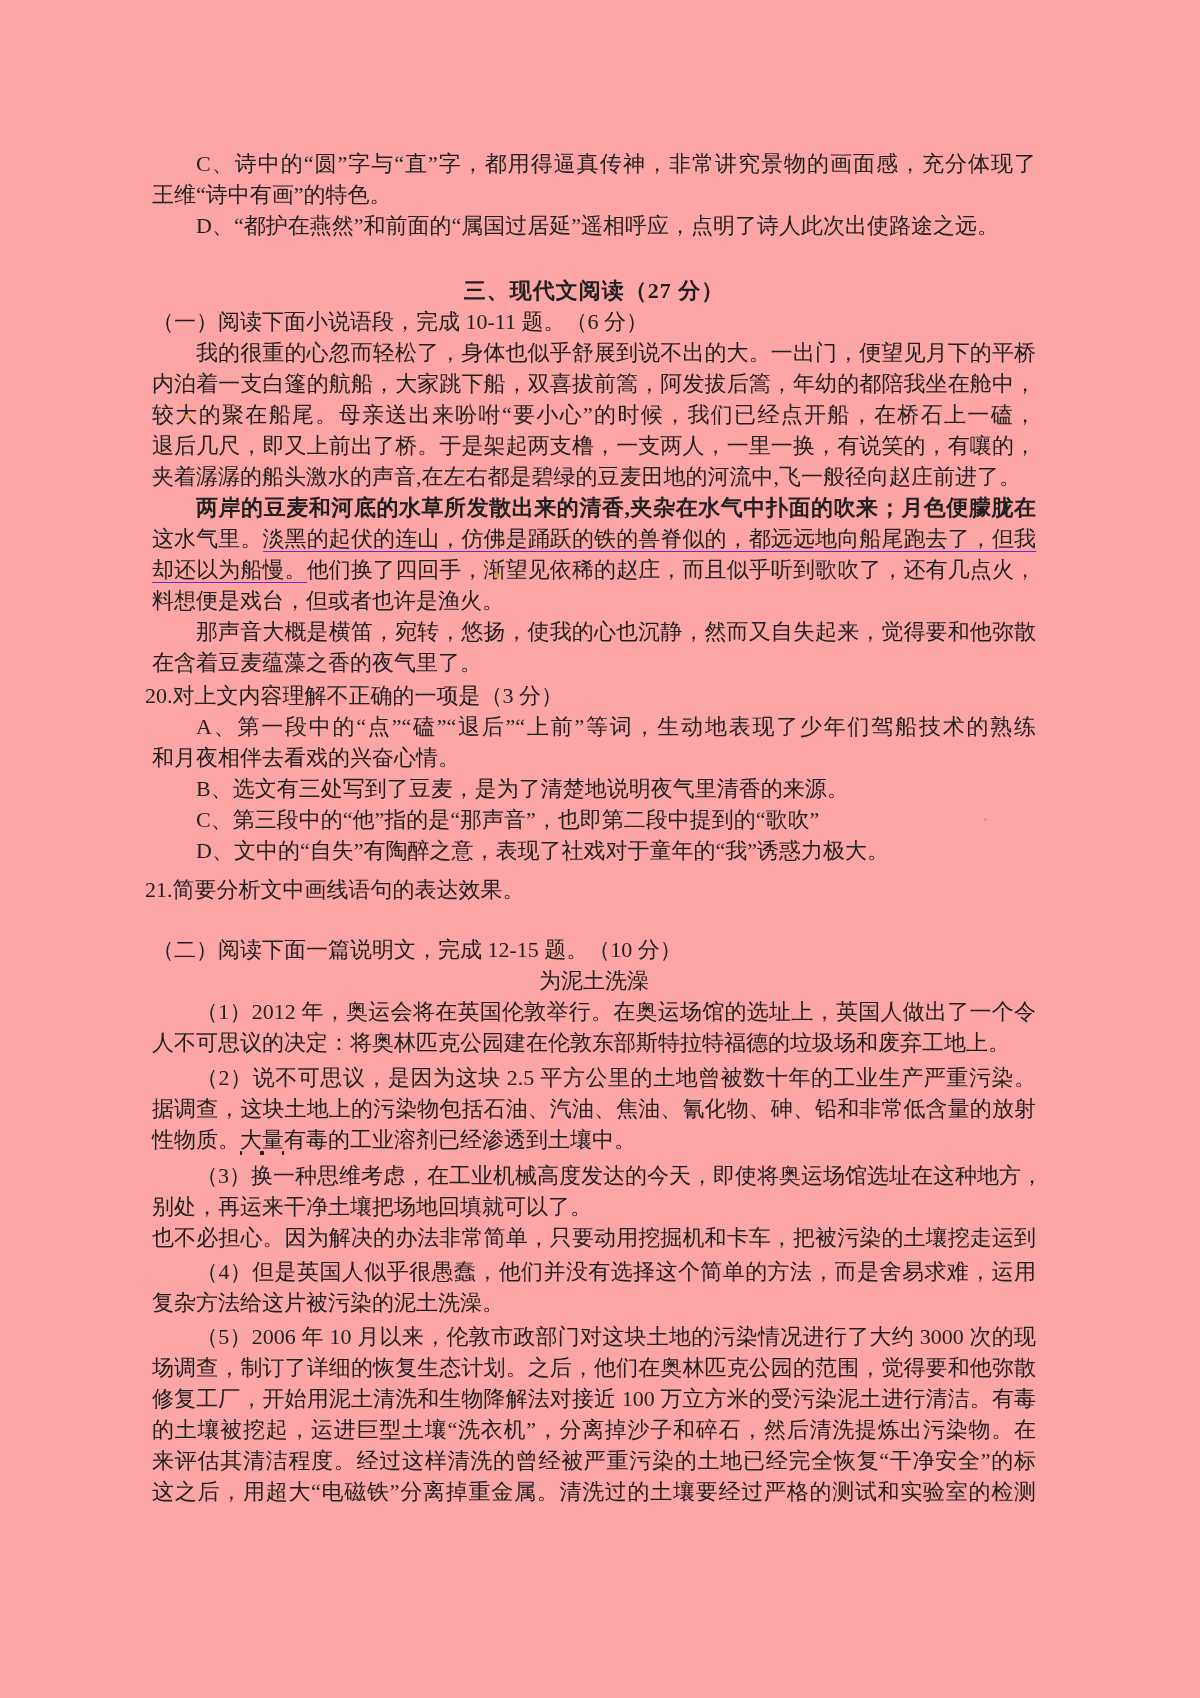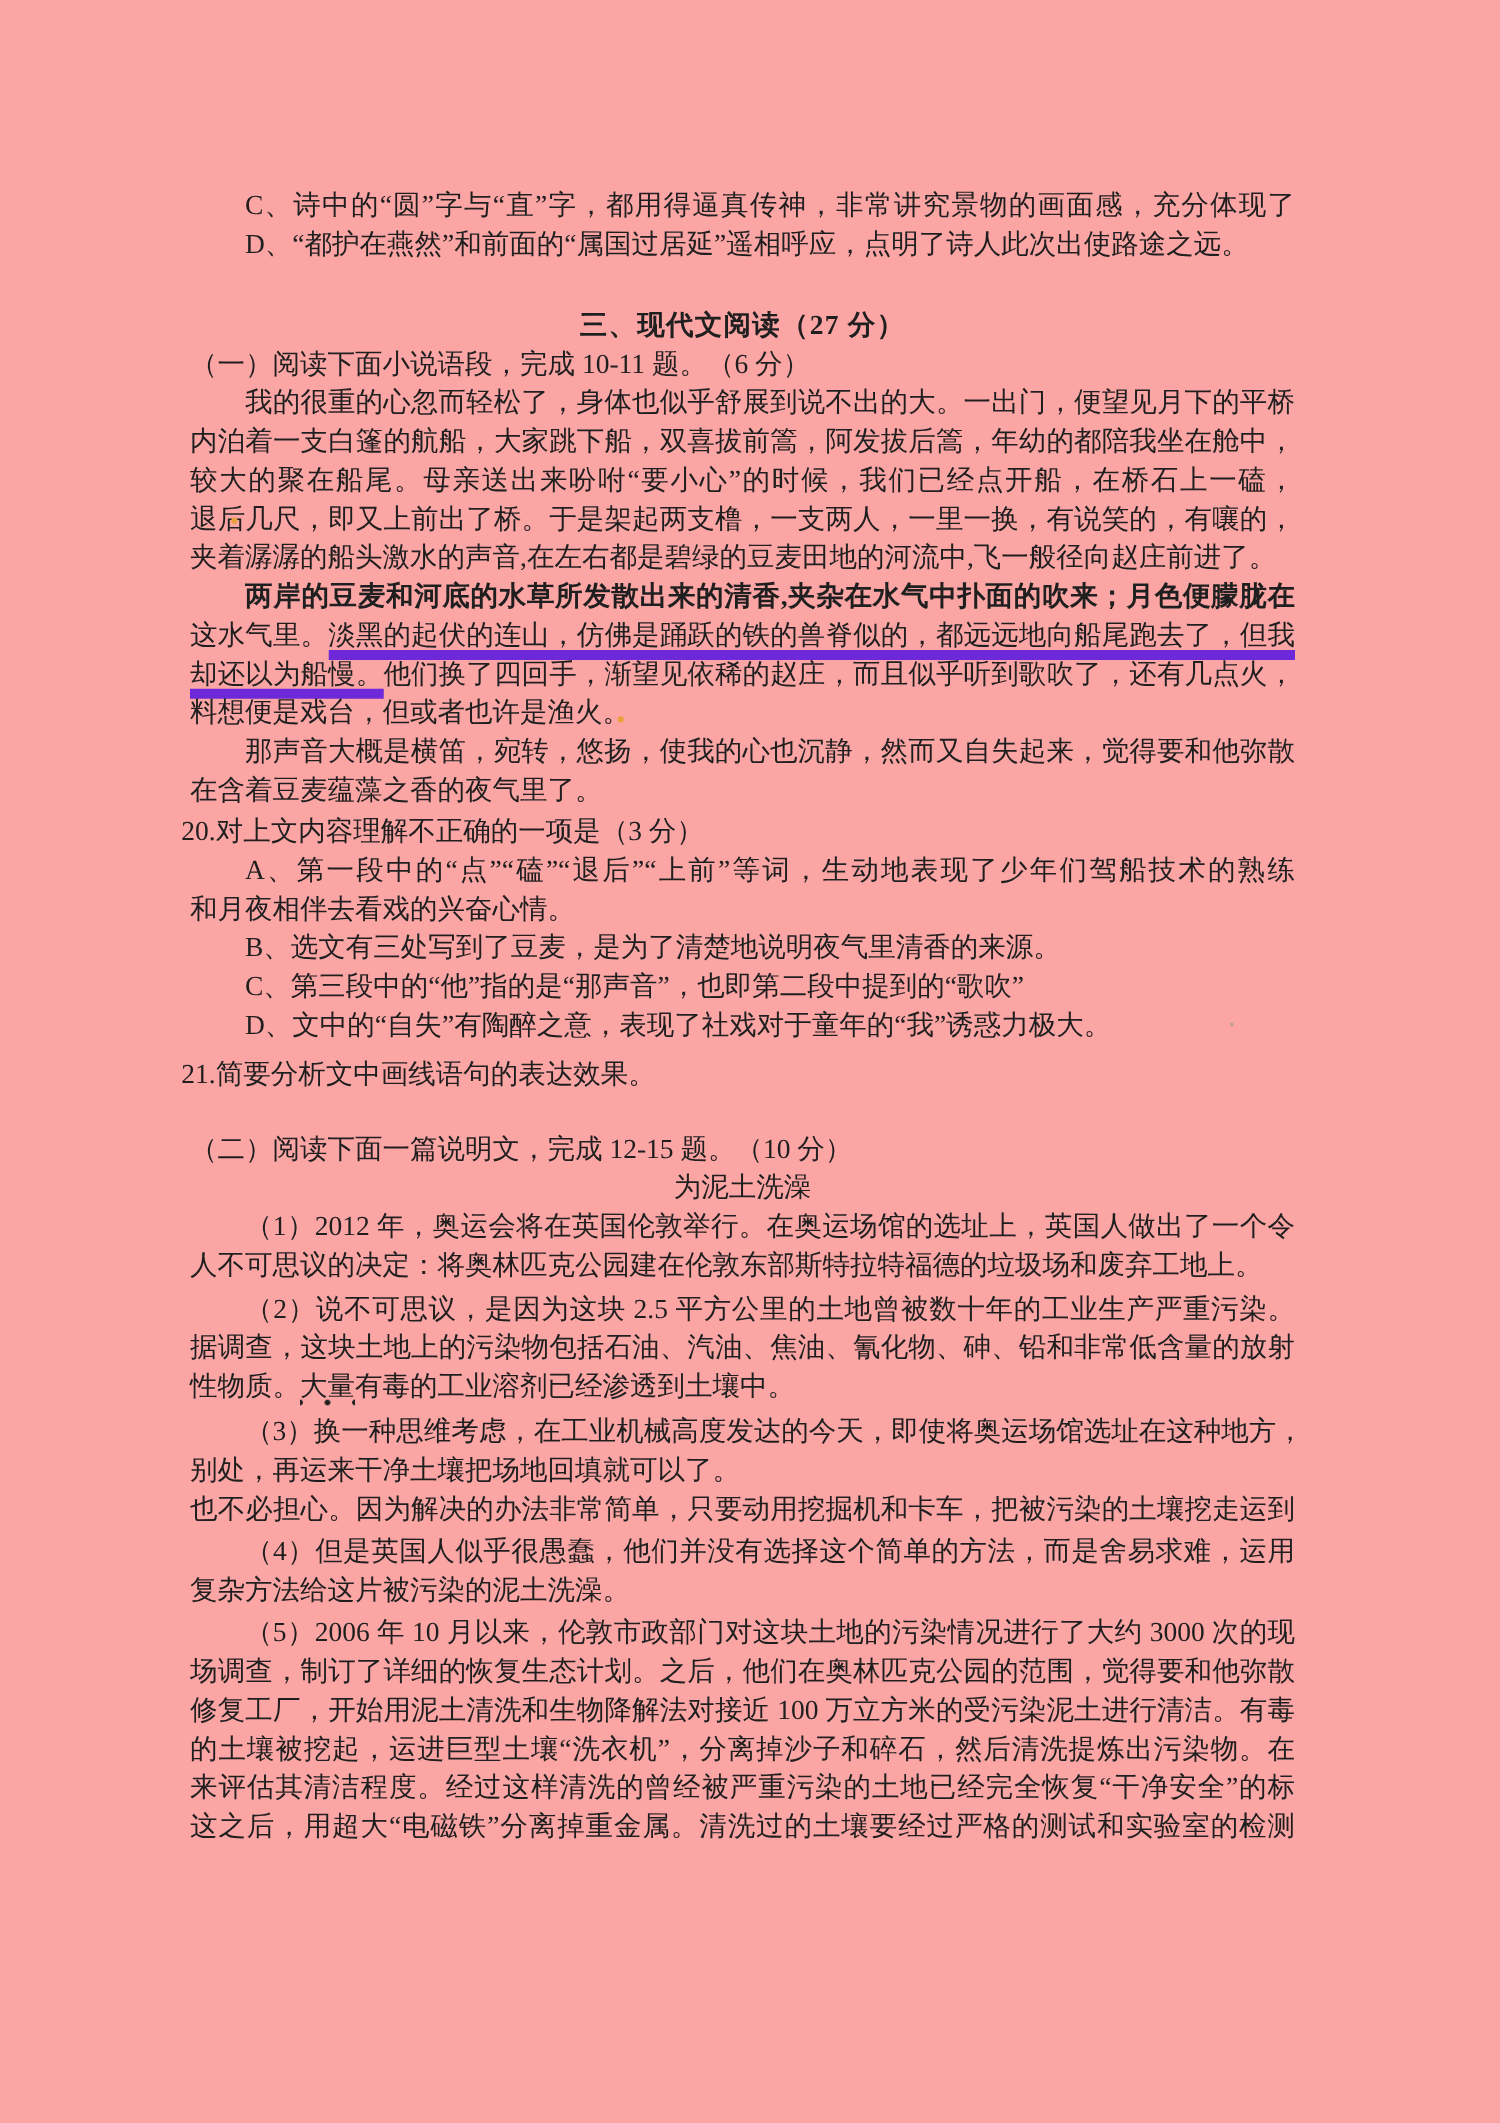--- a/index.html
+++ b/index.html
@@ -13,39 +13,40 @@
   .line.center{text-align:center;text-align-last:center;white-space:nowrap;}
   .b-heading .line{font-weight:bold;letter-spacing:1px;}
   .outdent .line{margin-left:-7px;}
   .mt-heading{margin-top:34px;}
   .mt-2{margin-top:2px;}
   .mt-3{margin-top:3px;}
   .mt-4{margin-top:4px;}
   .mt-5{margin-top:5px;}
   .mt-8{margin-top:8px;}
   .mt-29{margin-top:29px;}
-  .u{border-bottom:8px solid #6d28d9;}
+  .u{border-bottom:1px solid #6d28d9;}
   .emph{
     background-image:radial-gradient(circle,#222 2px,rgba(0,0,0,0) 2.6px);
     background-size:22px 6px;background-repeat:repeat-x;background-position:11px 100%;
     padding-bottom:4px;
   }
   .art{position:absolute;border-radius:50%;}
   .art.a1{left:185px;top:414px;width:5px;height:5px;background:#e9a23b;}
   .art.a2{left:494px;top:573px;width:5px;height:5px;background:#e9a23b;}
   .art.a3{left:984px;top:818px;width:3px;height:3px;background:#9a9a9a;opacity:.6;}
 </style>
 </head>
 <body>
 
 <div class="page">
   <div class="content">
 
     <div class="block">
         <div class="line fill" style="text-indent: 2em;"><span>C、诗中的“圆”字与“直”字，都用得逼真传神，非常讲究景物的画面感，充分体现了</span></div>
+        <div class="line"><span>王维“诗中有画”的特色。</span></div>
         <div class="line" style="text-indent: 2em;"><span>D、“都护在燕然”和前面的“属国过居延”遥相呼应，点明了诗人此次出使路途之远。</span></div>
       </div>
 
     <div class="block b-heading mt-heading">
         <div class="line center"><span>三、现代文阅读（27 分）</span></div>
       </div>
 
     <div class="block">
         <div class="line"><span>（一）阅读下面小说语段，完成 10-11 题。（6 分）</span></div>
       </div>

